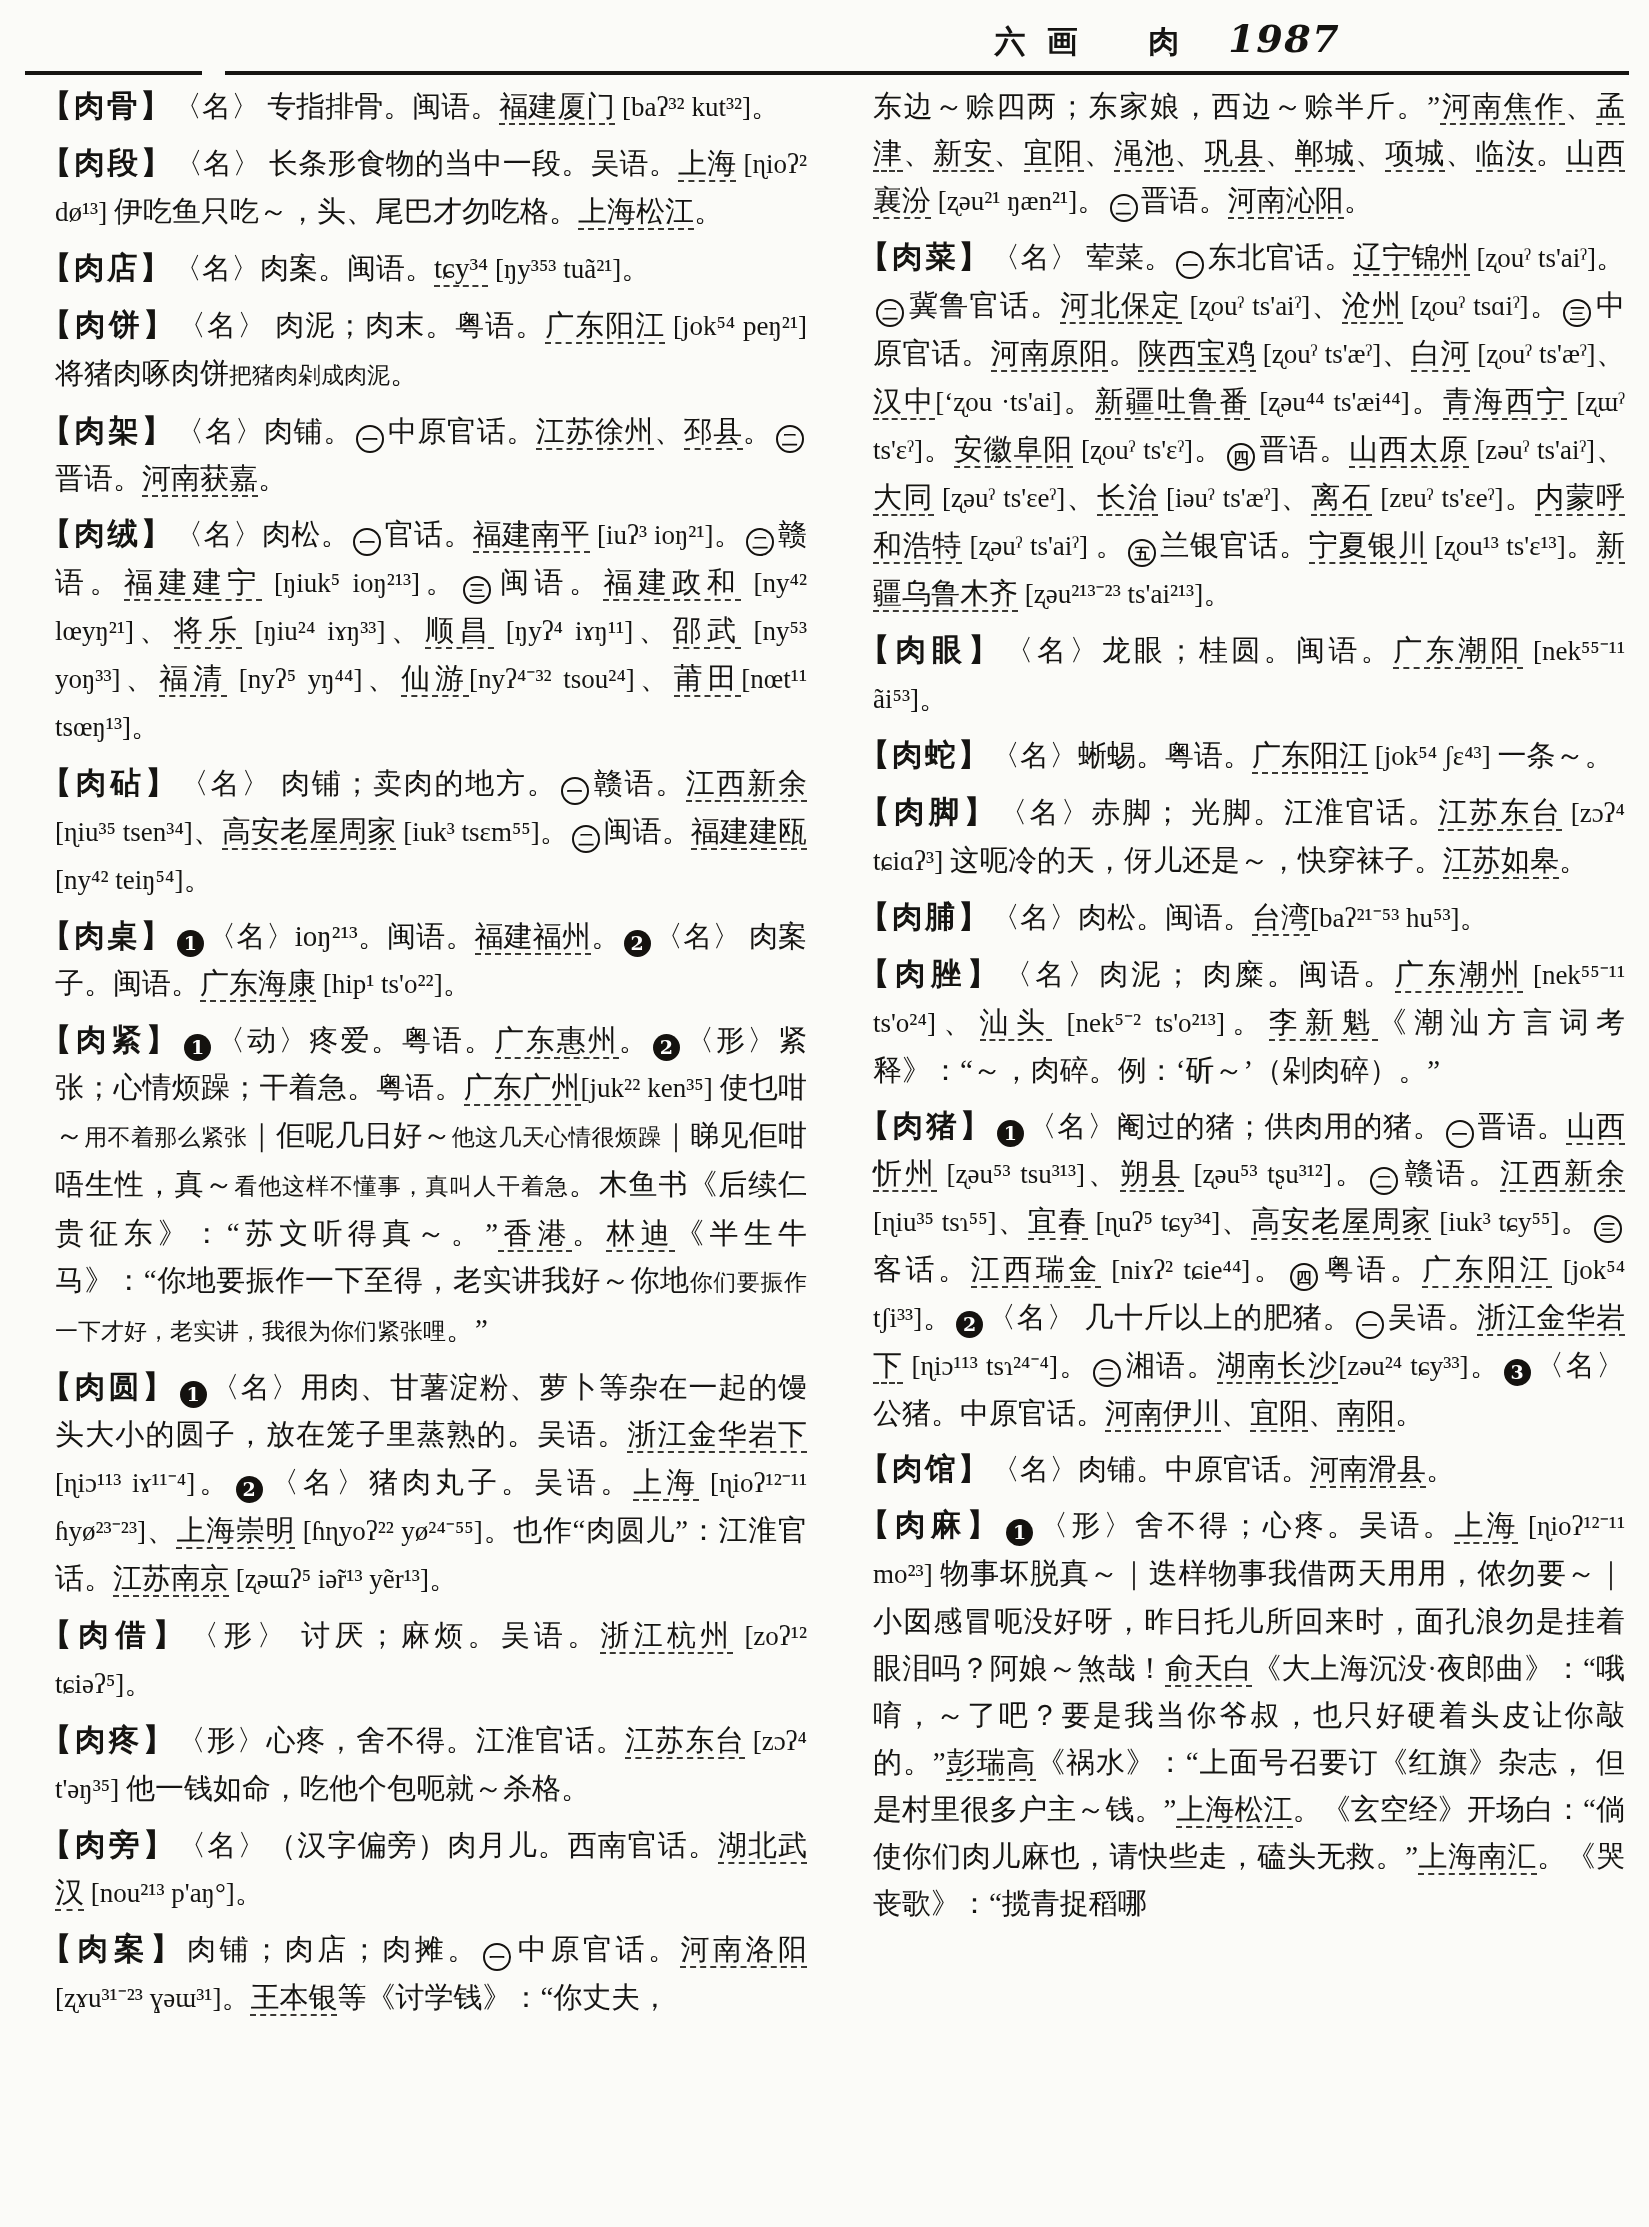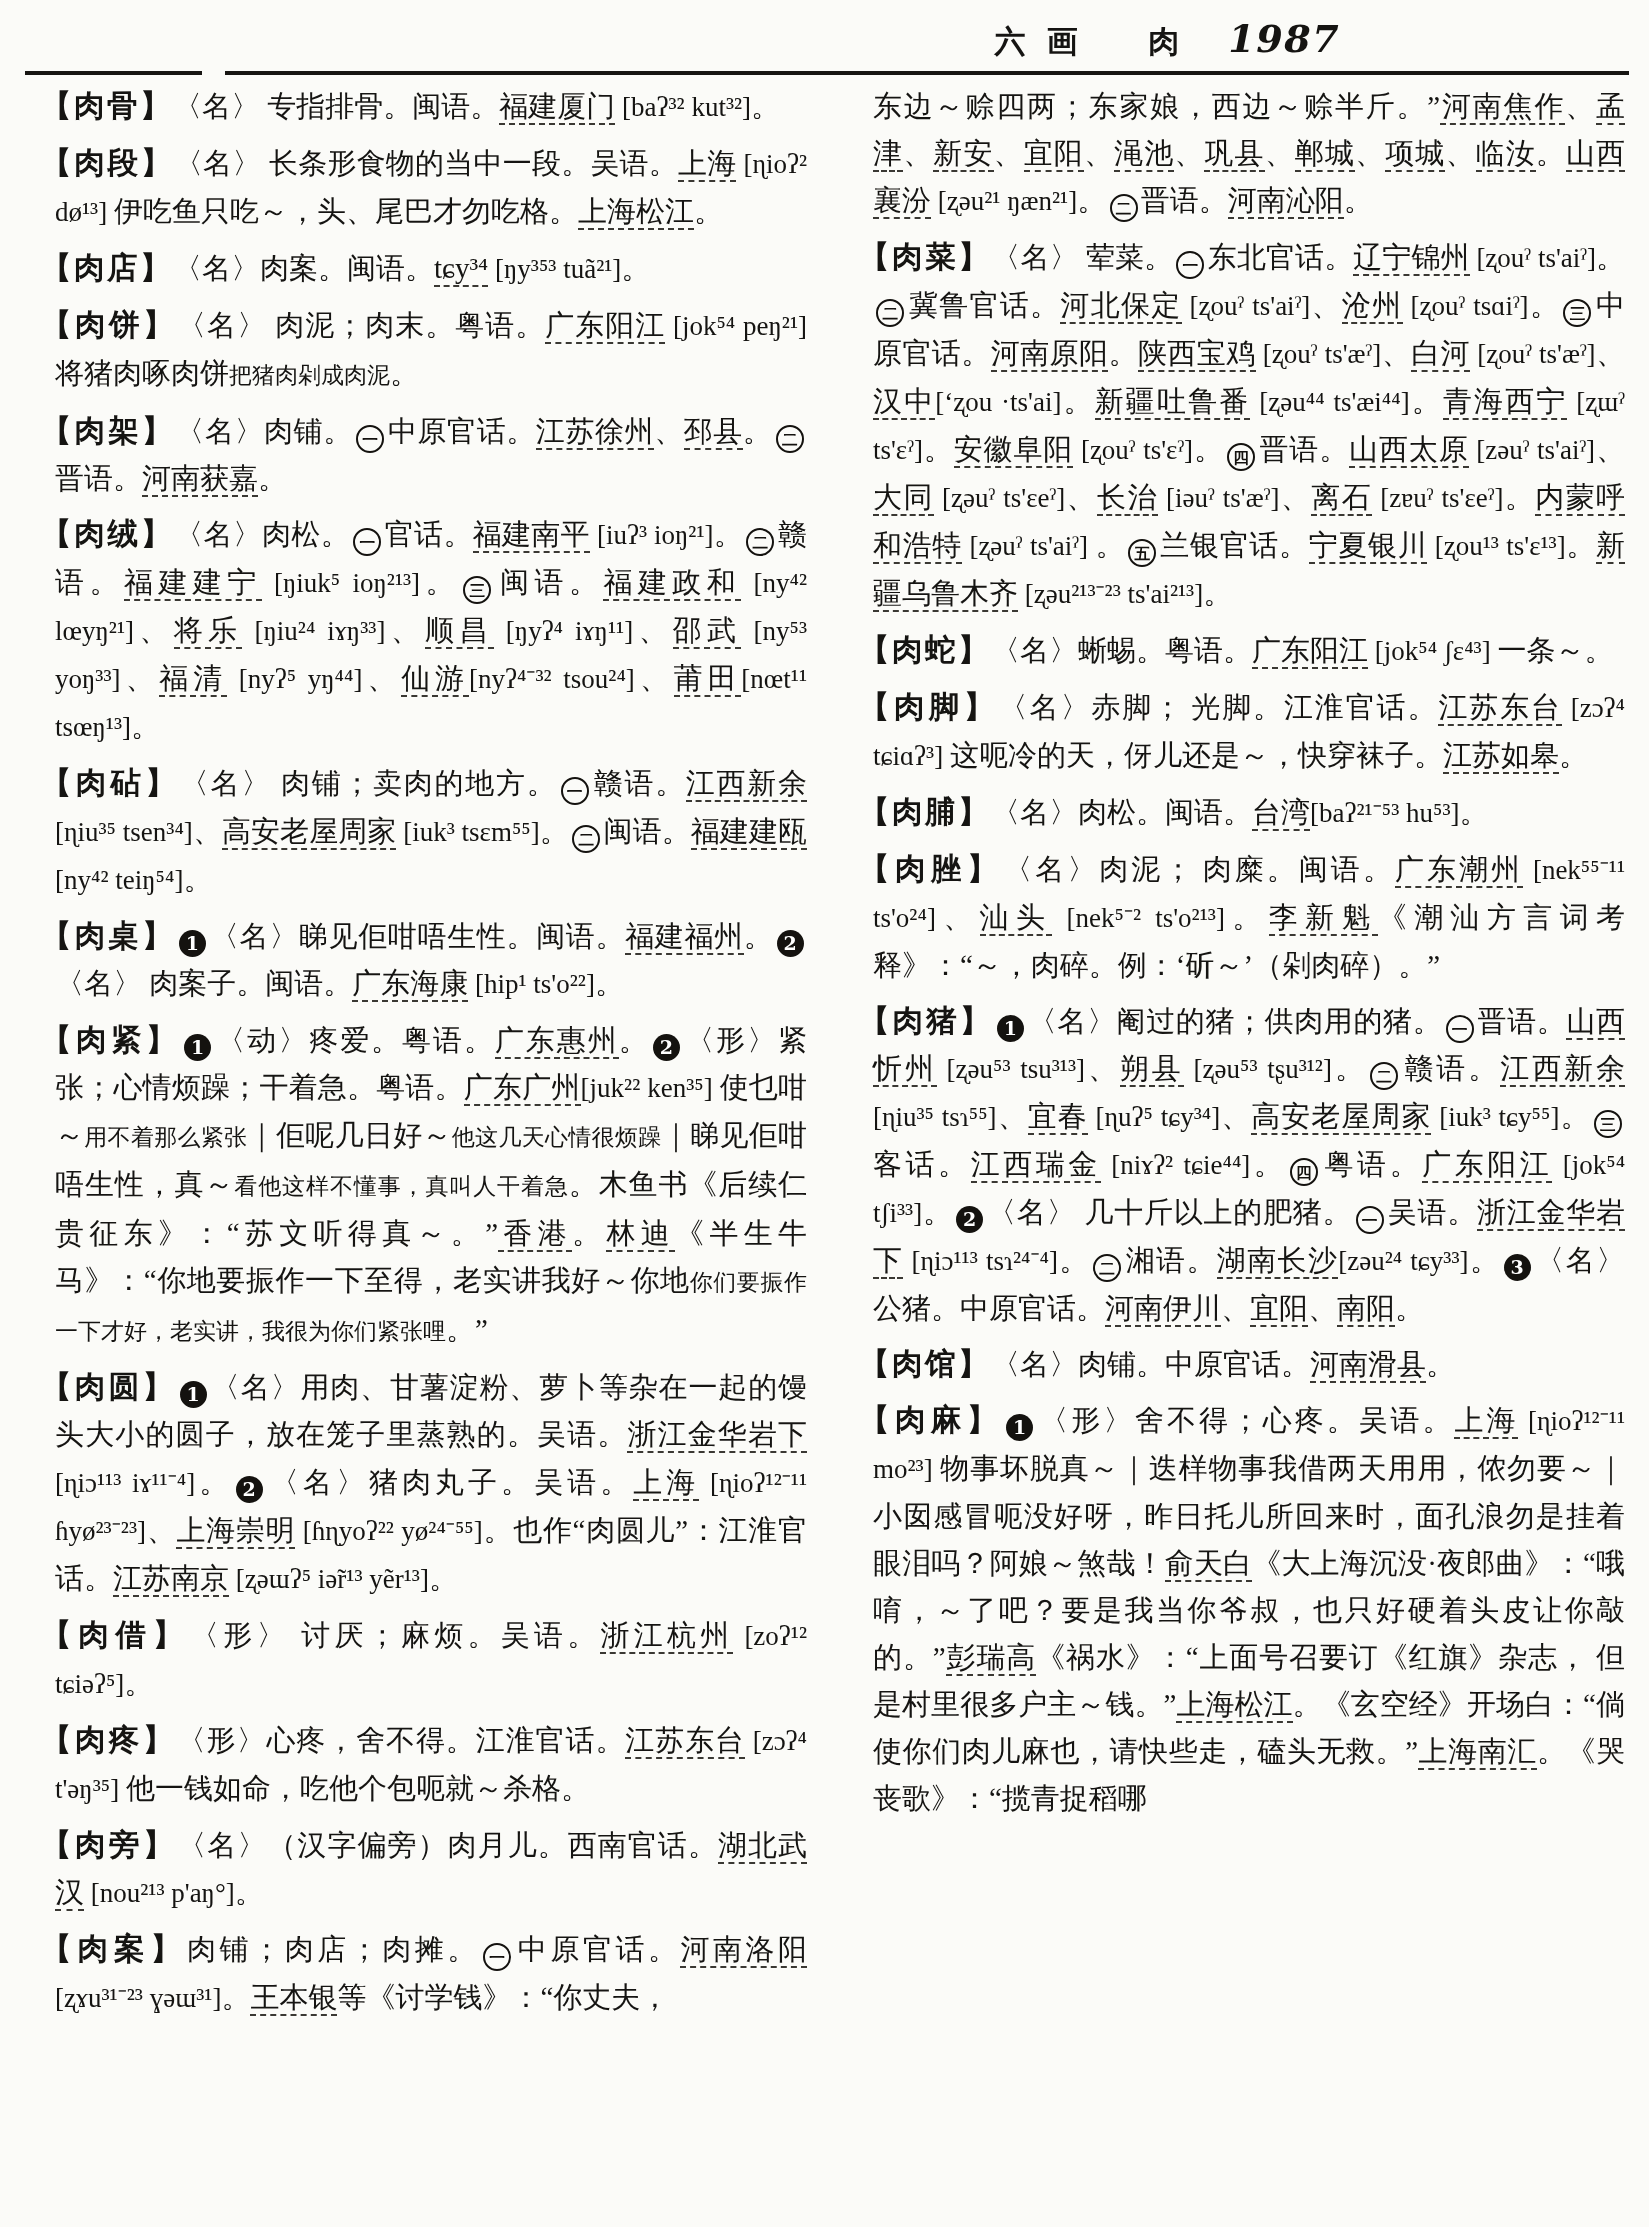--- a/index.html
+++ b/index.html
@@ -60,31 +60,32 @@
   </div>
   <div class="cols">
     <div class="col" id="col-left">
         <p class="entry"><span class="hw">【肉骨】</span><span class="tx">〈名〉 专指排骨。闽语。</span><span class="pl">福建厦门</span><span class="ipa"> [baʔ³² kut³²]</span><span class="tx">。</span></p>
         <p class="entry"><span class="hw">【肉段】</span><span class="tx">〈名〉 长条形食物的当中一段。吴语。</span><span class="pl">上海</span><span class="ipa"> [ɳioʔ² dø¹³] </span><span class="tx">伊吃鱼只吃～，头、尾巴才勿吃格。</span><span class="pl">上海松江</span><span class="tx">。</span></p>
         <p class="entry"><span class="hw">【肉店】</span><span class="tx">〈名〉肉案。闽语。</span><span class="pl">tɕy³⁴</span><span class="ipa"> [ŋy³⁵³ tuã²¹]</span><span class="tx">。</span></p>
         <p class="entry"><span class="hw">【肉饼】</span><span class="tx">〈名〉 肉泥；肉末。粤语。</span><span class="pl">广东阳江</span><span class="ipa"> [jok⁵⁴ peŋ²¹] </span><span class="tx">将猪肉啄肉饼</span><span class="sm">把猪肉剁成肉泥</span><span class="tx">。</span></p>
         <p class="entry"><span class="hw">【肉架】</span><span class="tx">〈名〉肉铺。</span><span class="cring">一</span><span class="tx">中原官话。</span><span class="pl">江苏徐州</span><span class="tx">、</span><span class="pl">邳县</span><span class="tx">。</span><span class="cring">二</span><span class="tx">晋语。</span><span class="pl">河南获嘉</span><span class="tx">。</span></p>
         <p class="entry"><span class="hw">【肉绒】</span><span class="tx">〈名〉肉松。</span><span class="cring">一</span><span class="tx">官话。</span><span class="pl">福建南平</span><span class="ipa"> [iuʔ³ ioŋ²¹]</span><span class="tx">。</span><span class="cring">二</span><span class="tx">赣语。</span><span class="pl">福建建宁</span><span class="ipa"> [ŋiuk⁵ ioŋ²¹³]</span><span class="tx">。</span><span class="cring">三</span><span class="tx">闽语。</span><span class="pl">福建政和</span><span class="ipa"> [ny⁴² lœyŋ²¹]</span><span class="tx">、</span><span class="pl">将乐</span><span class="ipa"> [ŋiu²⁴ iɤŋ³³]</span><span class="tx">、</span><span class="pl">顺昌</span><span class="ipa"> [ŋyʔ⁴ iɤŋ¹¹]</span><span class="tx">、</span><span class="pl">邵武</span><span class="ipa"> [ny⁵³ yoŋ³³]</span><span class="tx">、</span><span class="pl">福清</span><span class="ipa"> [nyʔ⁵ yŋ⁴⁴]</span><span class="tx">、</span><span class="pl">仙游</span><span class="ipa">[nyʔ⁴⁻³² tsou²⁴]</span><span class="tx">、</span><span class="pl">莆田</span><span class="ipa">[nœt¹¹ tsœŋ¹³]</span><span class="tx">。</span></p>
         <p class="entry"><span class="hw">【肉砧】</span><span class="tx">〈名〉 肉铺；卖肉的地方。</span><span class="cring">一</span><span class="tx">赣语。</span><span class="pl">江西新余</span><span class="ipa"> [ɳiu³⁵ tsen³⁴]</span><span class="tx">、</span><span class="pl">高安老屋周家</span><span class="ipa"> [iuk³ tsɛm⁵⁵]</span><span class="tx">。</span><span class="cring">二</span><span class="tx">闽语。</span><span class="pl">福建建瓯</span><span class="ipa"> [ny⁴² teiŋ⁵⁴]</span><span class="tx">。</span></p>
-        <p class="entry"><span class="hw">【肉桌】</span><span class="cnum">1</span><span class="tx">〈名〉睇见佢咁唔生性。闽语。</span><span class="pl">福建福州</span><span class="tx">。</span><span class="cnum">2</span><span class="tx">〈名〉 肉案子。闽语。</span><span class="pl">广东海康</span><span class="ipa"> [hip¹ ts'o²²]</span><span class="tx">。</span></p>
+        <p class="entry"><span class="hw">【肉桌】</span><span class="cnum">1</span><span class="tx">〈名〉ioŋ²¹³。闽语。</span><span class="pl">福建福州</span><span class="tx">。</span><span class="cnum">2</span><span class="tx">〈名〉 肉案子。闽语。</span><span class="pl">广东海康</span><span class="ipa"> [hip¹ ts'o²²]</span><span class="tx">。</span></p>
         <p class="entry"><span class="hw">【肉紧】</span><span class="cnum">1</span><span class="tx">〈动〉疼爱。粤语。</span><span class="pl">广东惠州</span><span class="tx">。</span><span class="cnum">2</span><span class="tx">〈形〉紧张；心情烦躁；干着急。粤语。</span><span class="pl">广东广州</span><span class="ipa">[juk²² ken³⁵] </span><span class="tx">使乜咁～</span><span class="sm">用不着那么紧张</span><span class="tx">｜佢呢几日好～</span><span class="sm">他这几天心情很烦躁</span><span class="tx">｜睇见佢咁唔生性，真～</span><span class="sm">看他这样不懂事，真叫人干着急</span><span class="tx">。木鱼书《后续仁贵征东》：“苏文听得真～。”</span><span class="pl">香港</span><span class="tx">。</span><span class="pl">林迪</span><span class="tx">《半生牛马》：“你地要振作一下至得，老实讲我好～你地</span><span class="sm">你们要振作一下才好，老实讲，我很为你们紧张哩</span><span class="tx">。”</span></p>
         <p class="entry"><span class="hw">【肉圆】</span><span class="cnum">1</span><span class="tx">〈名〉用肉、甘薯淀粉、萝卜等杂在一起的馒头大小的圆子，放在笼子里蒸熟的。吴语。</span><span class="pl">浙江金华岩下</span><span class="ipa"> [ɳiɔ¹¹³ iɤ¹¹⁻⁴]</span><span class="tx">。</span><span class="cnum">2</span><span class="tx">〈名〉猪肉丸子。吴语。</span><span class="pl">上海</span><span class="ipa"> [ɳioʔ¹²⁻¹¹ ɦyø²³⁻²³]</span><span class="tx">、</span><span class="pl">上海崇明</span><span class="ipa"> [ɦɳyoʔ²² yø²⁴⁻⁵⁵]</span><span class="tx">。也作“肉圆儿”：江淮官话。</span><span class="pl">江苏南京</span><span class="ipa"> [ʐəɯʔ⁵ iə̃r¹³ yẽr¹³]</span><span class="tx">。</span></p>
         <p class="entry"><span class="hw">【肉借】</span><span class="tx">〈形〉 讨厌；麻烦。吴语。</span><span class="pl">浙江杭州</span><span class="ipa"> [zoʔ¹² tɕiəʔ⁵]</span><span class="tx">。</span></p>
         <p class="entry"><span class="hw">【肉疼】</span><span class="tx">〈形〉心疼，舍不得。江淮官话。</span><span class="pl">江苏东台</span><span class="ipa"> [zɔʔ⁴ t'əŋ³⁵] </span><span class="tx">他一钱如命，吃他个包呃就～杀格。</span></p>
         <p class="entry"><span class="hw">【肉旁】</span><span class="tx">〈名〉（汉字偏旁）肉月儿。西南官话。</span><span class="pl">湖北武汉</span><span class="ipa"> [nou²¹³ p'aŋ°]</span><span class="tx">。</span></p>
         <p class="entry"><span class="hw">【肉案】</span><span class="tx">肉铺；肉店；肉摊。</span><span class="cring">一</span><span class="tx">中原官话。</span><span class="pl">河南洛阳</span><span class="ipa"> [ʐɤu³¹⁻²³ ɣəɯ³¹]</span><span class="tx">。</span><span class="pl">王本银</span><span class="tx">等《讨学钱》：“你丈夫，</span></p>
       </div>
     <div class="col" id="col-right">
         <p class="entry cont"><span class="tx">东边～赊四两；东家娘，西边～赊半斤。”</span><span class="pl">河南焦作</span><span class="tx">、</span><span class="pl">孟津</span><span class="tx">、</span><span class="pl">新安</span><span class="tx">、</span><span class="pl">宜阳</span><span class="tx">、</span><span class="pl">渑池</span><span class="tx">、</span><span class="pl">巩县</span><span class="tx">、</span><span class="pl">郸城</span><span class="tx">、</span><span class="pl">项城</span><span class="tx">、</span><span class="pl">临汝</span><span class="tx">。</span><span class="pl">山西襄汾</span><span class="ipa"> [ʐəu²¹ ŋæn²¹]</span><span class="tx">。</span><span class="cring">二</span><span class="tx">晋语。</span><span class="pl">河南沁阳</span><span class="tx">。</span></p>
         <p class="entry"><span class="hw">【肉菜】</span><span class="tx">〈名〉 荤菜。</span><span class="cring">一</span><span class="tx">东北官话。</span><span class="pl">辽宁锦州</span><span class="ipa"> [ʐouˀ ts'aiˀ]</span><span class="tx">。</span><span class="cring">二</span><span class="tx">冀鲁官话。</span><span class="pl">河北保定</span><span class="ipa"> [ʐouˀ ts'aiˀ]</span><span class="tx">、</span><span class="pl">沧州</span><span class="ipa"> [ʐouˀ tsɑiˀ]</span><span class="tx">。</span><span class="cring">三</span><span class="tx">中原官话。</span><span class="pl">河南原阳</span><span class="tx">。</span><span class="pl">陕西宝鸡</span><span class="ipa"> [ʐouˀ ts'æˀ]</span><span class="tx">、</span><span class="pl">白河</span><span class="ipa"> [ʐouˀ ts'æˀ]</span><span class="tx">、</span><span class="pl">汉中</span><span class="ipa">[ʻʐou ·ts'ai]</span><span class="tx">。</span><span class="pl">新疆吐鲁番</span><span class="ipa"> [ʐəu⁴⁴ ts'æi⁴⁴]</span><span class="tx">。</span><span class="pl">青海西宁</span><span class="ipa"> [ʐɯˀ ts'ɛˀ]</span><span class="tx">。</span><span class="pl">安徽阜阳</span><span class="ipa"> [ʐouˀ ts'ɛˀ]</span><span class="tx">。</span><span class="cring">四</span><span class="tx">晋语。</span><span class="pl">山西太原</span><span class="ipa"> [zəuˀ ts'aiˀ]</span><span class="tx">、</span><span class="pl">大同</span><span class="ipa"> [ʐəuˀ ts'ɛeˀ]</span><span class="tx">、</span><span class="pl">长治</span><span class="ipa"> [iəuˀ ts'æˀ]</span><span class="tx">、</span><span class="pl">离石</span><span class="ipa"> [zɐuˀ ts'ɛeˀ]</span><span class="tx">。</span><span class="pl">内蒙呼和浩特</span><span class="ipa"> [ʐəuˀ ts'aiˀ] </span><span class="tx">。</span><span class="cring">五</span><span class="tx">兰银官话。</span><span class="pl">宁夏银川</span><span class="ipa"> [ʐou¹³ ts'ɛ¹³]</span><span class="tx">。</span><span class="pl">新疆乌鲁木齐</span><span class="ipa"> [ʐəu²¹³⁻²³ ts'ai²¹³]</span><span class="tx">。</span></p>
+        <p class="entry"><span class="hw">【肉眼】</span><span class="tx">〈名〉龙眼；桂圆。闽语。</span><span class="pl">广东潮阳</span><span class="ipa"> [nek⁵⁵⁻¹¹ ãi⁵³]</span><span class="tx">。</span></p>
         <p class="entry"><span class="hw">【肉蛇】</span><span class="tx">〈名〉蜥蜴。粤语。</span><span class="pl">广东阳江</span><span class="ipa"> [jok⁵⁴ ʃɛ⁴³] </span><span class="tx">一条～。</span></p>
         <p class="entry"><span class="hw">【肉脚】</span><span class="tx">〈名〉赤脚； 光脚。江淮官话。</span><span class="pl">江苏东台</span><span class="ipa"> [zɔʔ⁴ tɕiɑʔ³] </span><span class="tx">这呃冷的天，伢儿还是～，快穿袜子。</span><span class="pl">江苏如皋</span><span class="tx">。</span></p>
         <p class="entry"><span class="hw">【肉脯】</span><span class="tx">〈名〉肉松。闽语。</span><span class="pl">台湾</span><span class="ipa">[baʔ²¹⁻⁵³ hu⁵³]</span><span class="tx">。</span></p>
         <p class="entry"><span class="hw">【肉脞】</span><span class="tx">〈名〉肉泥； 肉糜。闽语。</span><span class="pl">广东潮州</span><span class="ipa"> [nek⁵⁵⁻¹¹ ts'o²⁴]</span><span class="tx">、</span><span class="pl">汕头</span><span class="ipa"> [nek⁵⁻² ts'o²¹³]</span><span class="tx">。</span><span class="pl">李新魁</span><span class="tx">《潮汕方言词考释》：“～，肉碎。例：‘斫～’（剁肉碎）。”</span></p>
         <p class="entry"><span class="hw">【肉猪】</span><span class="cnum">1</span><span class="tx">〈名〉阉过的猪；供肉用的猪。</span><span class="cring">一</span><span class="tx">晋语。</span><span class="pl">山西忻州</span><span class="ipa"> [ʐəu⁵³ tsu³¹³]</span><span class="tx">、</span><span class="pl">朔县</span><span class="ipa"> [ʐəu⁵³ tʂu³¹²]</span><span class="tx">。</span><span class="cring">二</span><span class="tx">赣语。</span><span class="pl">江西新余</span><span class="ipa"> [ɳiu³⁵ tsɿ⁵⁵]</span><span class="tx">、</span><span class="pl">宜春</span><span class="ipa"> [ɳuʔ⁵ tɕy³⁴]</span><span class="tx">、</span><span class="pl">高安老屋周家</span><span class="ipa"> [iuk³ tɕy⁵⁵]</span><span class="tx">。</span><span class="cring">三</span><span class="tx">客话。</span><span class="pl">江西瑞金</span><span class="ipa"> [niɤʔ² tɕie⁴⁴]</span><span class="tx">。</span><span class="cring">四</span><span class="tx">粤语。</span><span class="pl">广东阳江</span><span class="ipa"> [jok⁵⁴ tʃi³³]</span><span class="tx">。</span><span class="cnum">2</span><span class="tx">〈名〉 几十斤以上的肥猪。</span><span class="cring">一</span><span class="tx">吴语。</span><span class="pl">浙江金华岩下</span><span class="ipa"> [ɳiɔ¹¹³ tsɿ²⁴⁻⁴]</span><span class="tx">。</span><span class="cring">二</span><span class="tx">湘语。</span><span class="pl">湖南长沙</span><span class="ipa">[zəu²⁴ tɕy³³]</span><span class="tx">。</span><span class="cnum">3</span><span class="tx">〈名〉公猪。中原官话。</span><span class="pl">河南伊川</span><span class="tx">、</span><span class="pl">宜阳</span><span class="tx">、</span><span class="pl">南阳</span><span class="tx">。</span></p>
         <p class="entry"><span class="hw">【肉馆】</span><span class="tx">〈名〉肉铺。中原官话。</span><span class="pl">河南滑县</span><span class="tx">。</span></p>
         <p class="entry"><span class="hw">【肉麻】</span><span class="cnum">1</span><span class="tx">〈形〉舍不得；心疼。吴语。</span><span class="pl">上海</span><span class="ipa"> [ɳioʔ¹²⁻¹¹ mo²³] </span><span class="tx">物事坏脱真～｜迭样物事我借两天用用，侬勿要～｜小囡感冒呃没好呀，昨日托儿所回来时，面孔浪勿是挂着眼泪吗？阿娘～煞哉！</span><span class="pl">俞天白</span><span class="tx">《大上海沉没·夜郎曲》：“哦唷，～了吧？要是我当你爷叔，也只好硬着头皮让你敲的。”</span><span class="pl">彭瑞高</span><span class="tx">《祸水》：“上面号召要订《红旗》杂志， 但是村里很多户主～钱。”</span><span class="pl">上海松江</span><span class="tx">。《玄空经》开场白：“倘使你们肉儿麻也，请快些走，磕头无救。”</span><span class="pl">上海南汇</span><span class="tx">。《哭丧歌》：“揽青捉稻哪</span></p>
       </div>
   </div>
 </div>

